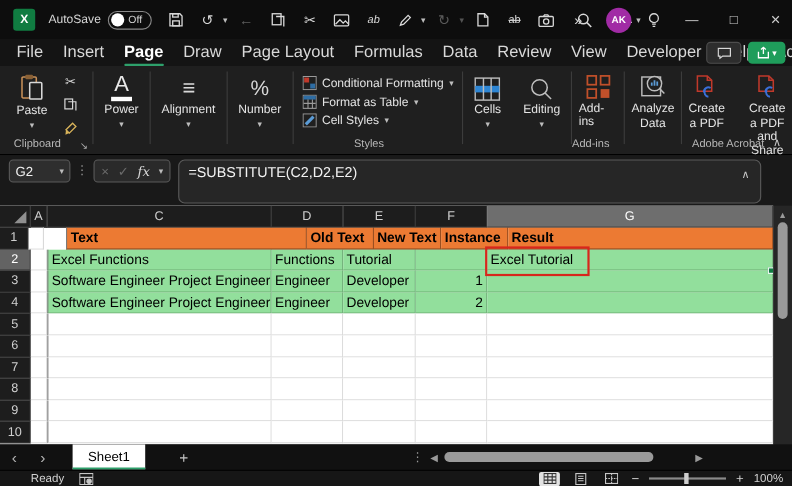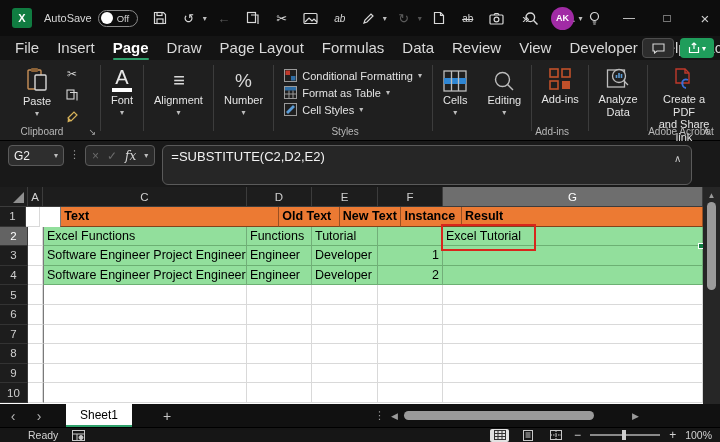--- a/index.html
+++ b/index.html
@@ -253,21 +253,21 @@
       </div>
       <span class="glabel">Clipboard</span>
       <span class="launcher">↘</span>
     </div>
     <div class="gsep"></div>
 
     <div class="collapsed">
       <span class="cicon">
           <span class="fontA">A</span>
         </span>
-      <span>Font</span>
+      <span>Power</span>
       <span class="chev">▾</span>
     </div>
     <div class="gsep"></div>
 
     <div class="collapsed">
       <span class="cicon">
           <span class="alignI">≡</span>
         </span>
       <span>Alignment</span>
       <span class="chev">▾</span>
@@ -368,20 +368,28 @@
     <div class="gsep"></div>
 
     <div class="rgroup" style="flex:1;">
       <div style="display:flex; gap:10px;">
         <div class="bigbtn">
           <svg width="24" height="24" viewBox="0 0 24 24" fill="none">
               <path d="M4 2 h9 l4 4 v10 h-13 z" stroke="#c0392b" stroke-width="1.4"></path>
               <path d="M13 2 v4 h4" stroke="#c0392b" stroke-width="1.4"></path>
               <path d="M10 17 a4 4 0 0 1 6-4 M14 21 a4 4 0 0 1-3-6" stroke="#3a6fd8" stroke-width="1.8"></path>
             </svg>
+          <span class="two-line"><span>Create</span><br><span>a PDF</span></span>
+        </div>
+        <div class="bigbtn">
+          <svg width="24" height="24" viewBox="0 0 24 24" fill="none">
+              <path d="M4 2 h9 l4 4 v10 h-13 z" stroke="#c0392b" stroke-width="1.4"></path>
+              <path d="M13 2 v4 h4" stroke="#c0392b" stroke-width="1.4"></path>
+              <path d="M10 17 a4 4 0 0 1 6-4 M14 21 a4 4 0 0 1-3-6" stroke="#3a6fd8" stroke-width="1.8"></path>
+            </svg>
           <span class="two-line"><span>Create a PDF</span><br><span>and Share link</span></span>
         </div>
       </div>
       <span class="glabel">Adobe Acrobat</span>
     </div>
     <span class="ribbon-collapse">∧</span>
   </div>
 
   <div id="fbar">
     <div class="namebox">

